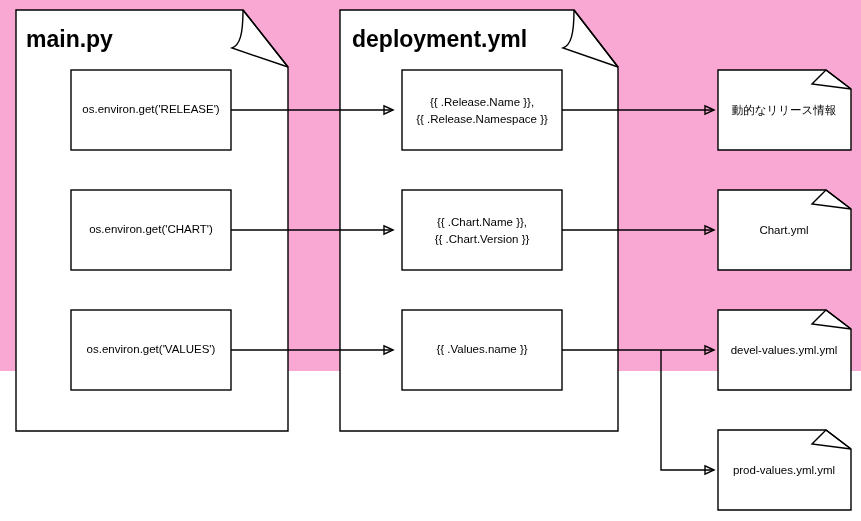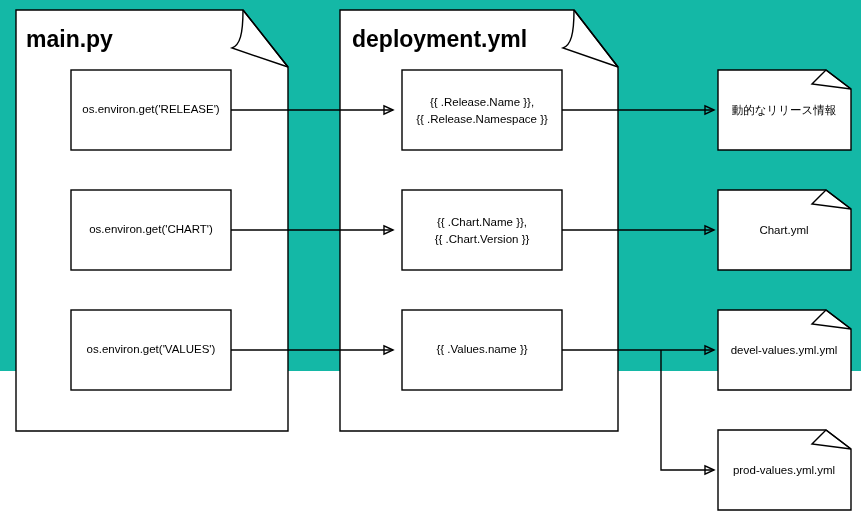--- a/index.html
+++ b/index.html
@@ -10,21 +10,21 @@
   body {
     width: 861px;
     height: 521px;
     font-family: "Liberation Sans", sans-serif;
     overflow: hidden;
   }
   #diagram-root {
     position: relative;
     width: 861px;
     height: 371px;
-    background: #14b8a6;
+    background: #f9a8d4;
   }
   svg.canvas {
     position: absolute;
     top: 0;
     left: 0;
     width: 861px;
     height: 521px;
     display: block;
   }
   .shape-stroke {

